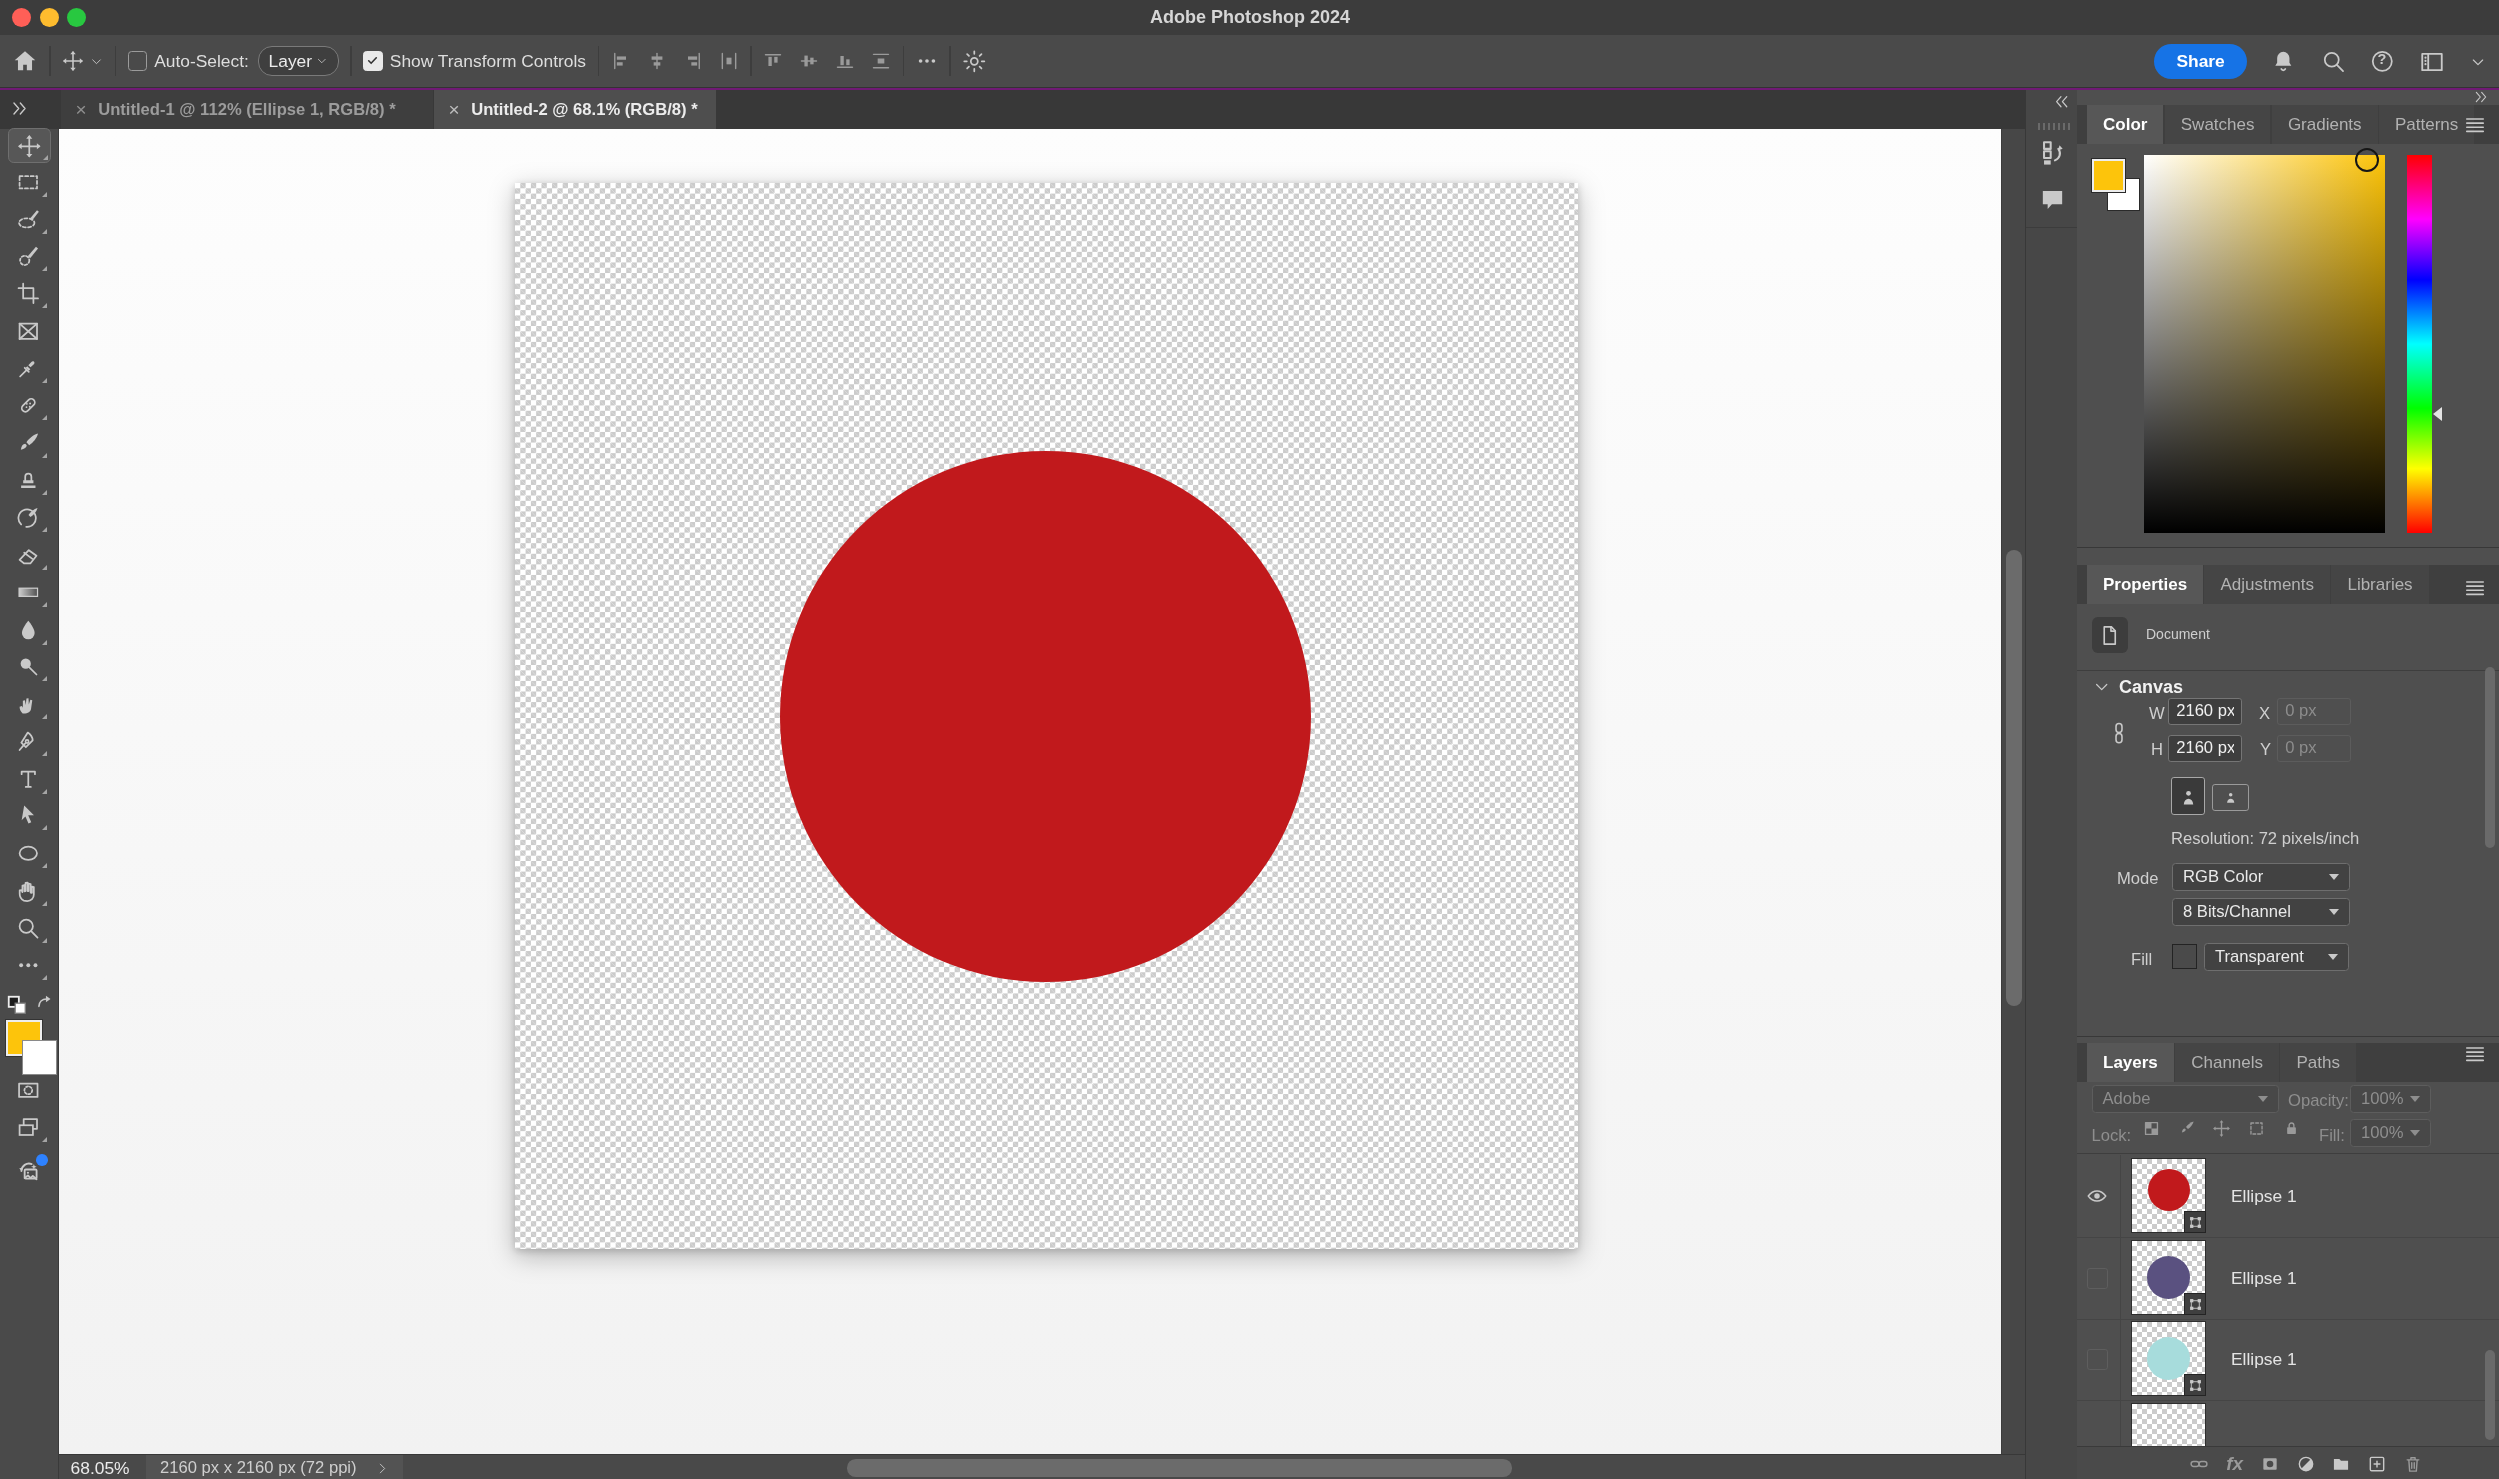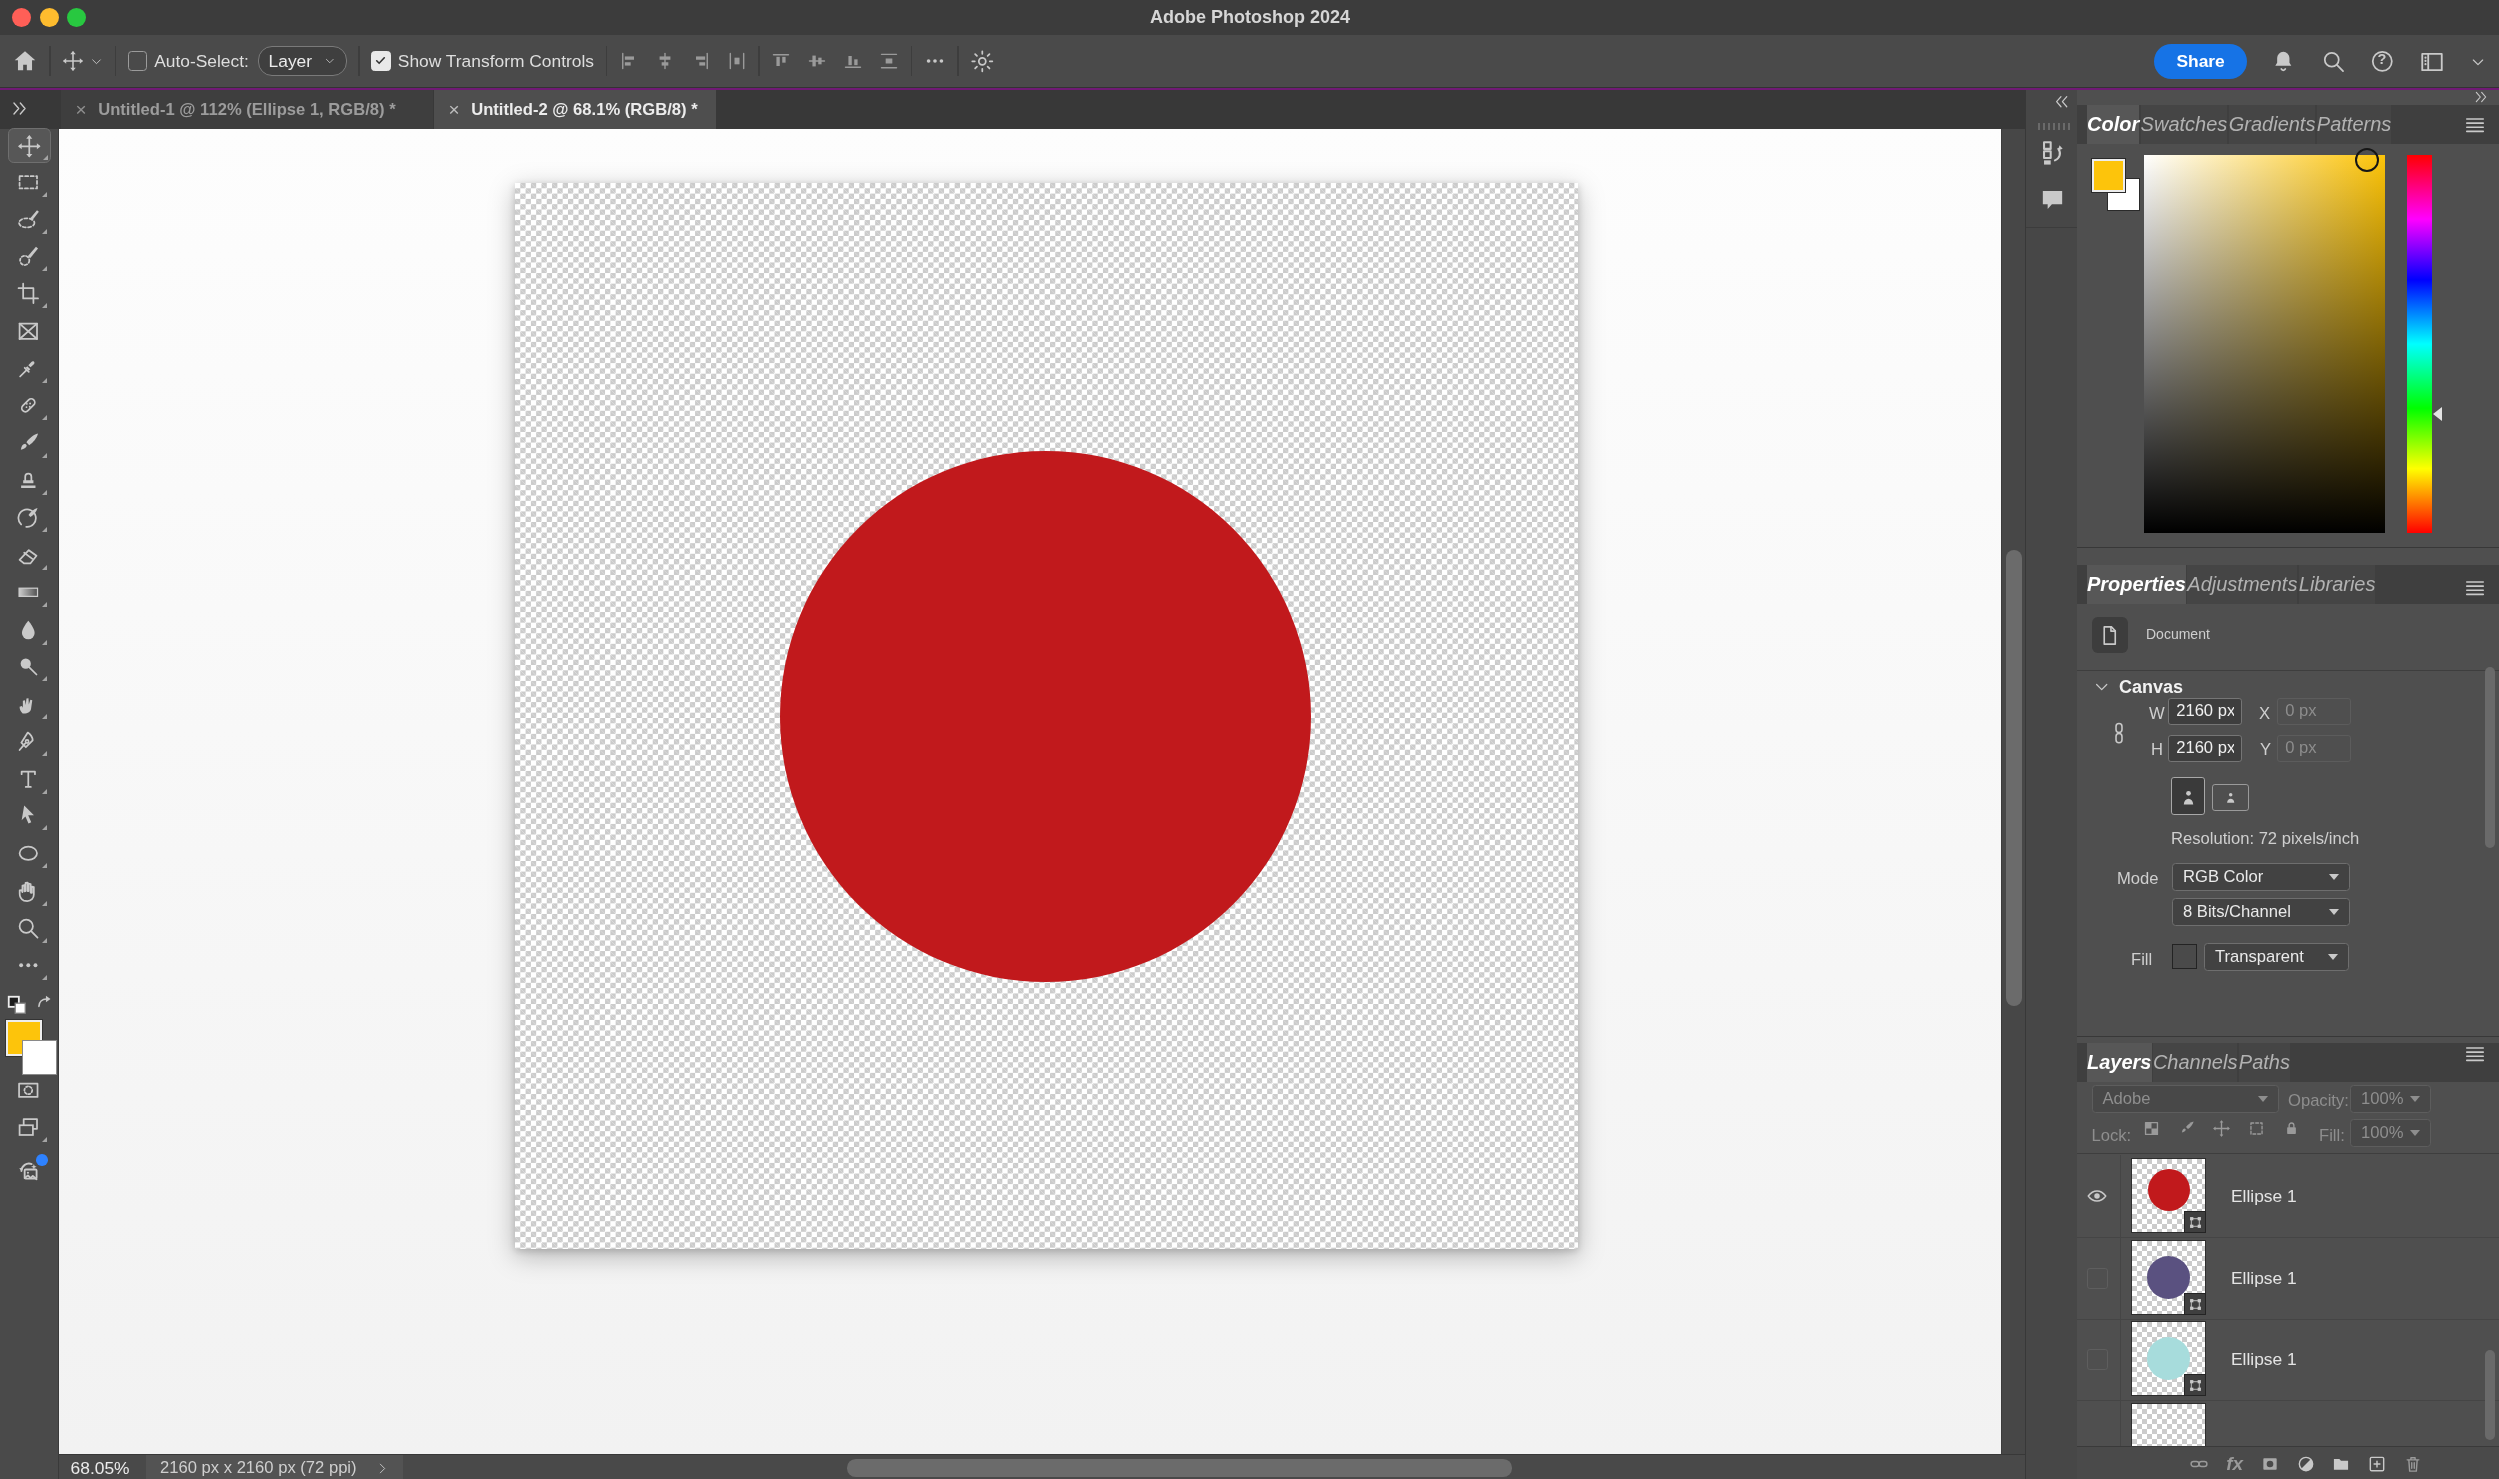--- a/index.html
+++ b/index.html
@@ -14,21 +14,21 @@
   
   .titlebar{left:0;top:0;width:2500px;height:35px;background:#3c3c3c;border-bottom:0.7px solid #2d2d2d;}
   .tl{width:19px;height:19px;border-radius:50%;position:absolute;top:8px;}
   .title{width:100%;text-align:center;line-height:35px;font-size:18px;color:#d6d6d6;font-weight:bold;}
   
   .optionsbar{left:0;top:35px;width:2500px;height:53px;background:#4a4a4a;border-bottom:1.4px solid #333;}
   .vdiv{width:1.4px;height:30px;background:#3d3d3d;margin:0 11.6px;flex:0 0 auto;}
   .optlabel{font-size:17.4px;color:#dedede;white-space:nowrap;}
   .chk{width:17.4px;height:17.4px;border:1.4px solid #9b9b9b;border-radius:3.6px;margin-right:7.2px;flex:0 0 auto;}
   .chk.on{background:#e9e9e9;border-color:#e9e9e9;display:flex;align-items:center;justify-content:center;}
-  .mini-select{display:flex;align-items:center;gap:12px;background:#3f3f3f;border:1.4px solid #7a7a7a;
+  .mini-select{display:flex;align-items:center;gap:4px;background:#3f3f3f;border:1.4px solid #7a7a7a;
      border-radius:14px;padding:3.6px 10px;margin-left:8.7px;font-size:17.4px;color:#ececec;}
   .sharebtn{background:#1673e6;color:#fff;font-size:17.4px;font-weight:bold;border-radius:17.4px;
      padding:7.2px 22px;}
   
   .tabbar{left:0;top:90px;width:2500px;height:39px;background:#383838;}
   .doctab{position:absolute;top:0;height:39px;display:flex;align-items:center;gap:11.6px;padding:0 14.5px;box-sizing:border-box;}
   .doctab .x{font-size:19px;color:#8f8f8f;}
   .doctab .lbl{font-size:16.6px;font-weight:bold;white-space:nowrap;}
   
   .toolbar{left:0;top:129px;width:58px;height:1351px;background:#4a4a4a;border-right:0.7px solid #3a3a3a;}
@@ -47,21 +47,21 @@
   
   .vscroll{left:2001px;top:129px;width:24.6px;height:1325px;background:#474747;border-left:0.7px solid #3c3c3c;}
   .vthumb{left:3.6px;width:16px;top:421px;height:456px;background:#6b6b6b;border-radius:8px;position:absolute;}
   .statusbar{left:59px;top:1454px;width:1967px;height:26px;background:#494949;border-top:0.7px solid #383838;}
   .hthumb{position:absolute;left:788px;top:4.3px;width:665px;height:17.4px;background:#6b6b6b;border-radius:8.7px;}
   
   .strip{left:2025px;top:90px;width:52px;height:1390px;background:#474747;border-left:0.7px solid #383838;border-right:0.7px solid #383838;}
   
   .panel{left:2077px;width:422px;background:#4f4f4f;}
   .ptabs{position:absolute;left:0;width:422px;height:39px;background:#3f3f3f;display:flex;gap:1.4px;padding-left:10px;box-sizing:border-box;}
-  .ptab{height:39px;line-height:39px;padding:0 0;font-size:20px;background:#454545;color:#b2b2b2;white-space:nowrap;font-style:italic;}
+  .ptab{height:39px;line-height:39px;padding:0 16px;font-size:17px;background:#454545;color:#b2b2b2;white-space:nowrap;}
   .ptab.active{background:#575757;color:#fff;font-weight:bold;}
   .burger{position:absolute;right:13px;}
   .field{background:#3e3e3e;border:1.4px solid #757575;border-radius:2.9px;color:#f0f0f0;font-size:16.6px;
      padding:0 7.2px;height:24.6px;width:58px;font-family:"Liberation Sans",sans-serif;}
   .field.dis{background:transparent;border-color:#5c5c5c;color:#8d8d8d;}
   .pslabel{font-size:16.6px;color:#cfcfcf;}
   .select{background:#424242;border:1.4px solid #6e6e6e;border-radius:3.6px;height:27.5px;display:flex;align-items:center;
      justify-content:space-between;padding:0 10px;font-size:16.6px;color:#eaeaea;box-sizing:border-box;}
   .select.dis{color:#8e8e8e;border-color:#5d5d5d;background:#484848;}
   .chev{width:0;height:0;border-left:5px solid transparent;border-right:5px solid transparent;border-top:6.5px solid #c9c9c9;}

